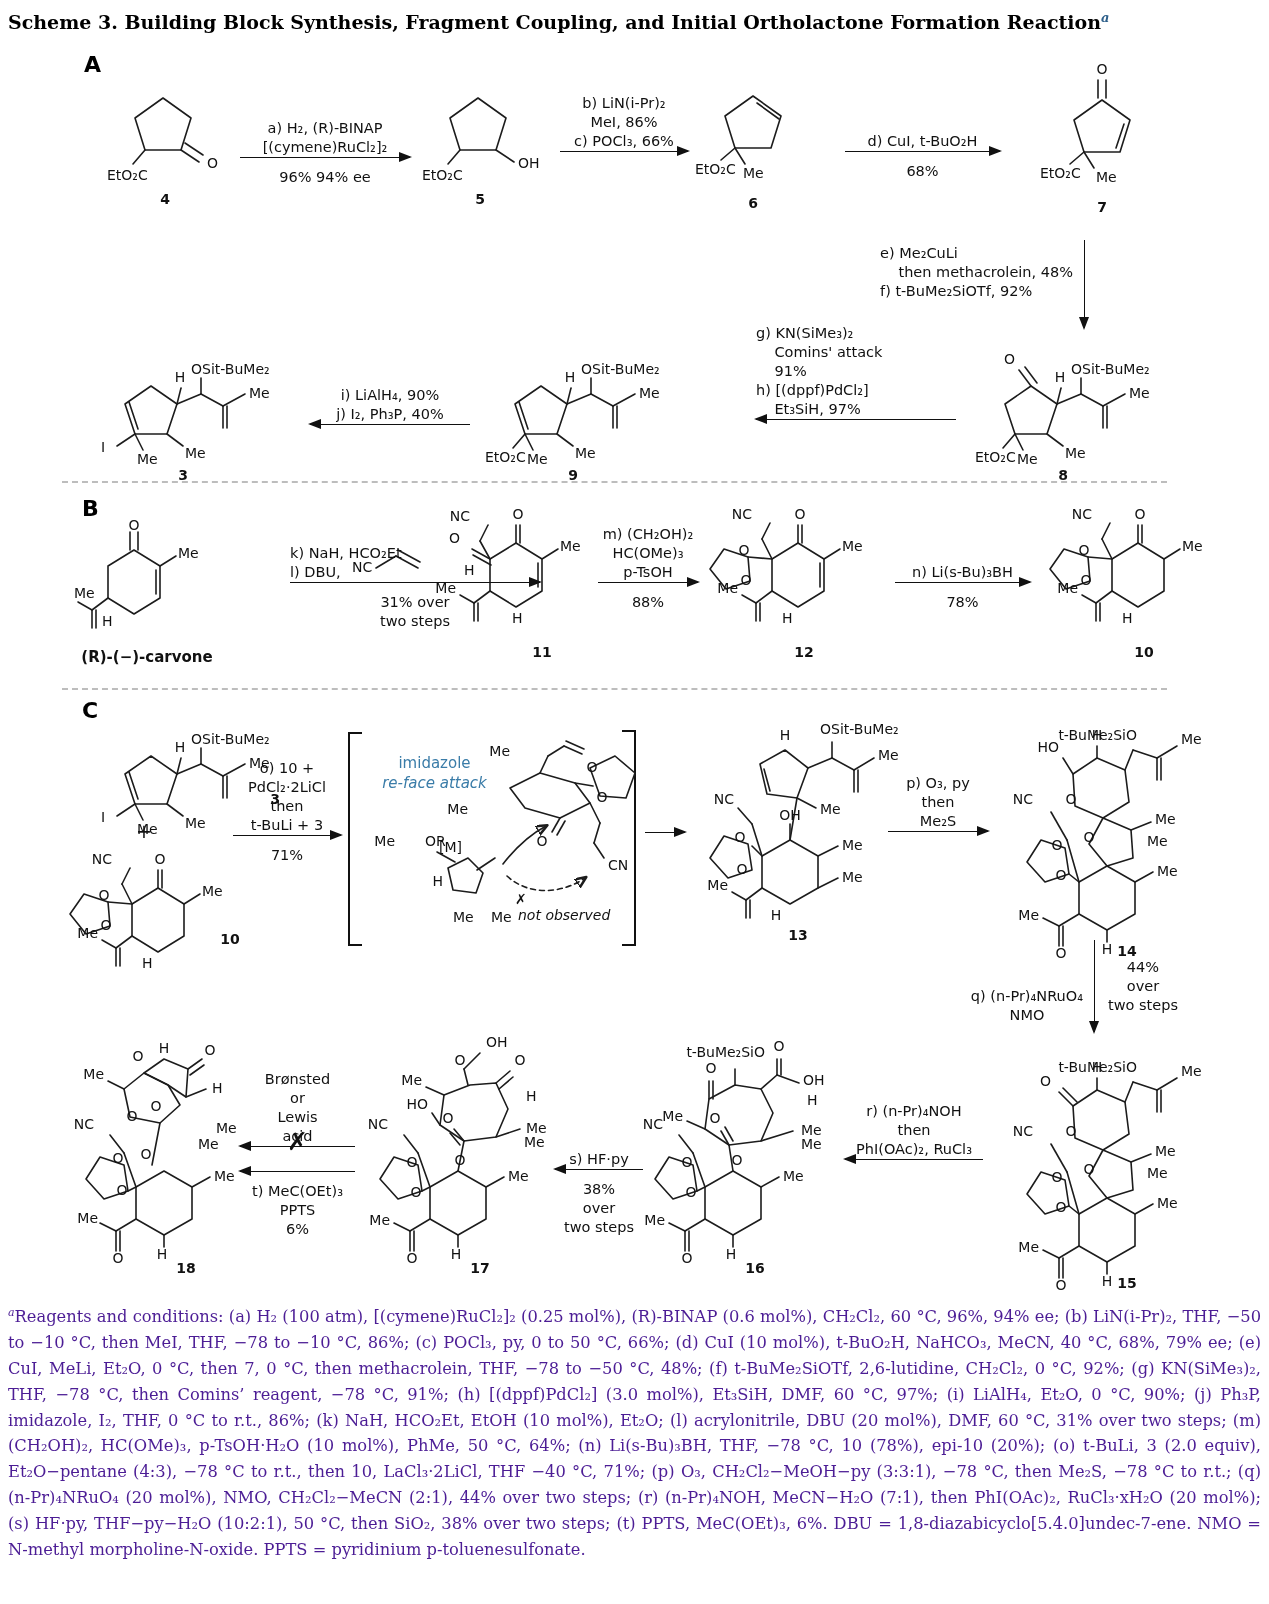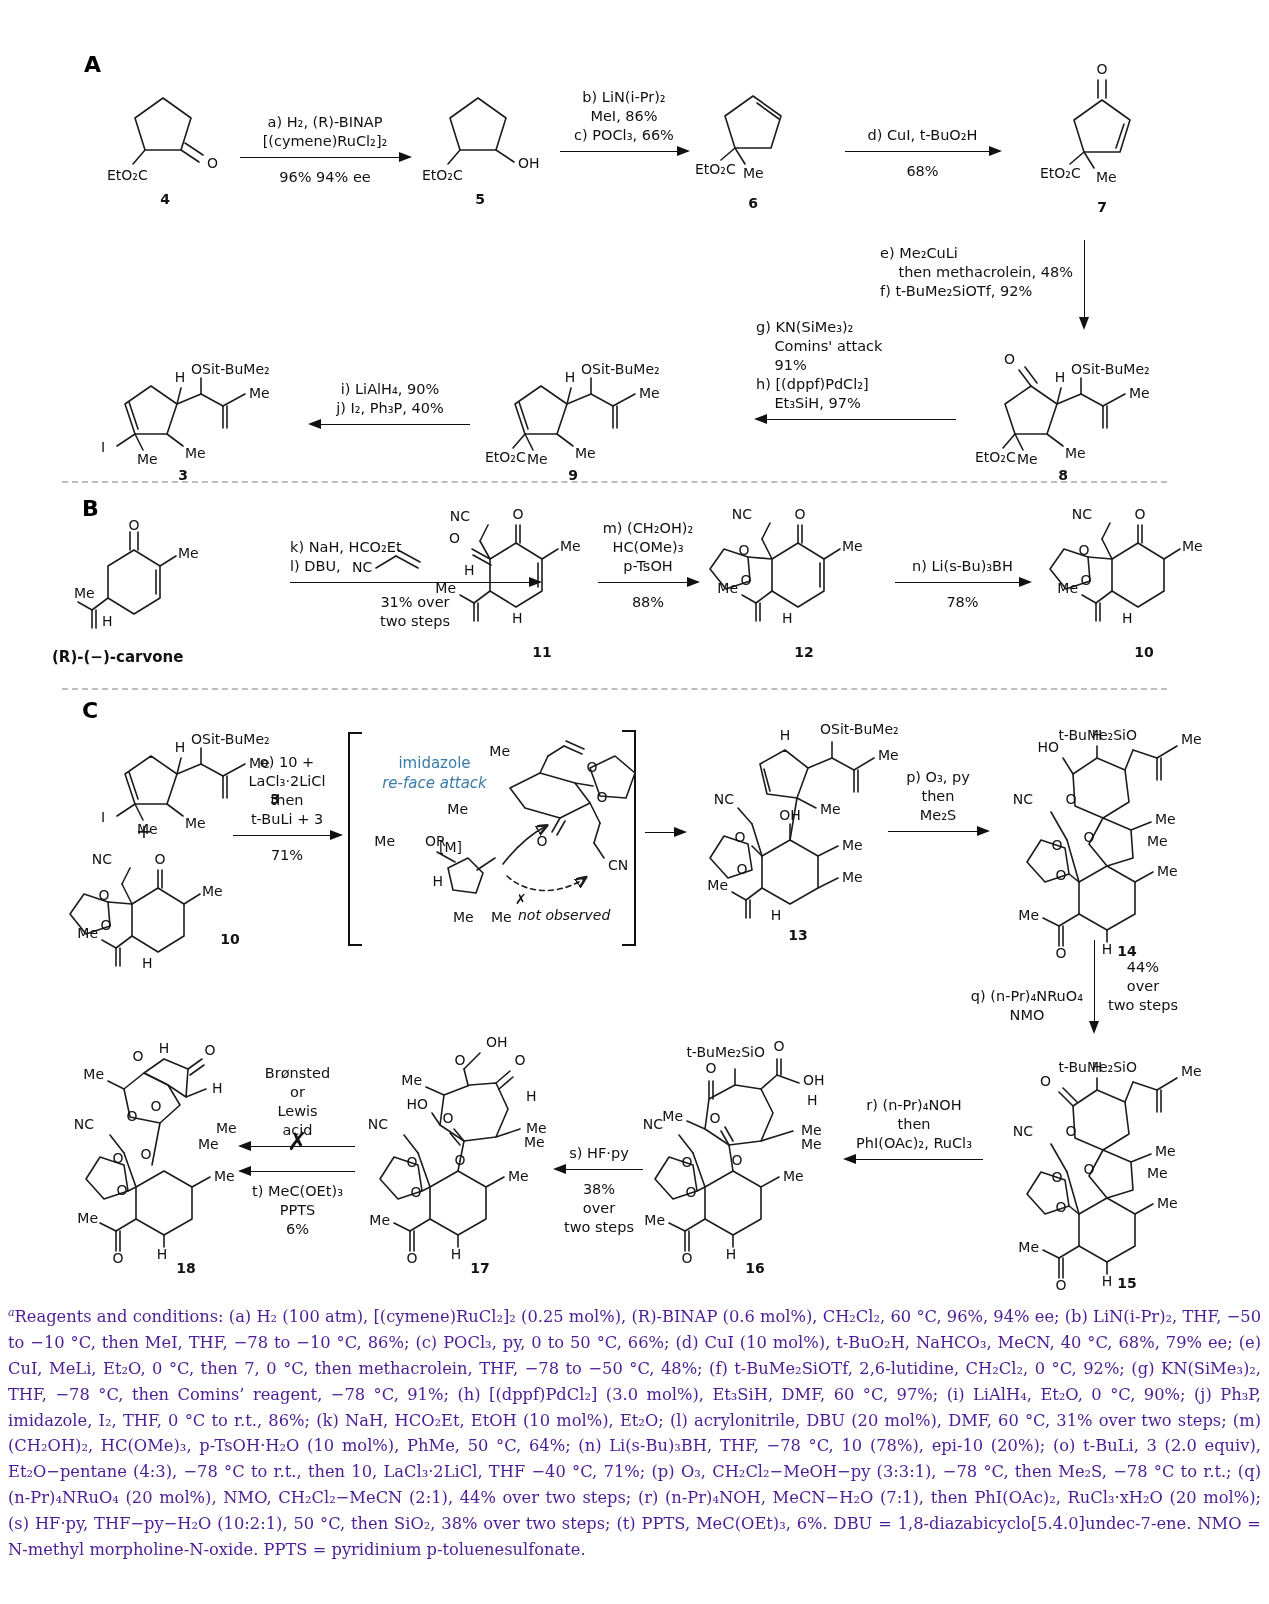--- a/index.html
+++ b/index.html
@@ -13,43 +13,44 @@
   .mol svg{overflow:visible;display:block;}
   .mol svg polygon,.mol svg line,.mol svg path{stroke:#1c1c1c;stroke-width:1.6;fill:none;stroke-linecap:round;stroke-linejoin:round;}
   .mol svg text{fill:#111;font-size:14px;font-family:"DejaVu Sans",sans-serif;}
   .arrow{position:absolute;font-size:14.5px;line-height:19px;}
   .arrow .ar-line{position:absolute;}
   .arrow.right .ar-line,.arrow.left .ar-line{left:0;right:0;top:-1px;border-top:1.8px solid #111;}
   .arrow.right .ar-head{position:absolute;right:-2px;top:-6.5px;width:0;height:0;border-left:13px solid #111;border-top:5.5px solid transparent;border-bottom:5.5px solid transparent;}
   .arrow.left .ar-head{position:absolute;left:-2px;top:-6.5px;width:0;height:0;border-right:13px solid #111;border-top:5.5px solid transparent;border-bottom:5.5px solid transparent;}
   .arrow.down .ar-line{top:0;bottom:0;left:-1px;border-left:1.8px solid #111;}
   .arrow.down .ar-head{position:absolute;bottom:-2px;left:-6.5px;width:0;height:0;border-top:13px solid #111;border-left:5.5px solid transparent;border-right:5.5px solid transparent;}
-  .arrow .ar-above{position:absolute;bottom:7px;left:50%;transform:translateX(-50%);text-align:center;white-space:pre;}
+  .arrow .ar-above{position:absolute;bottom:1px;left:50%;transform:translateX(-50%);text-align:center;white-space:pre;}
   .arrow .ar-above.al{left:0;transform:none;text-align:left;}
   .arrow .ar-below{position:absolute;top:10px;left:50%;transform:translateX(-50%);text-align:center;white-space:pre;}
   .arrow .ar-left{position:absolute;right:12px;text-align:left;white-space:pre;}
   .arrow .ar-left.mid{top:50%;transform:translateY(-50%);text-align:center;margin-top:20px;}
   .arrow .ar-left.topp{top:4px;}
   .arrow .ar-right{position:absolute;left:13px;top:50%;transform:translateY(-50%);text-align:center;white-space:pre;}
   .arrow .ar-x{position:absolute;left:50%;top:-15px;transform:translateX(-50%);font-weight:bold;font-size:25px;color:#111;}
   .bracket{position:absolute;width:12px;}
   .bracket.open{border-left:2.6px solid #111;border-top:2.6px solid #111;border-bottom:2.6px solid #111;}
   .bracket.close{border-right:2.6px solid #111;border-top:2.6px solid #111;border-bottom:2.6px solid #111;}
   .bluenote{position:absolute;color:#3a7ca8;font-size:15px;text-align:center;line-height:20px;}
   .bluenote .l2{font-style:italic;}
   .plus{position:absolute;font-size:19px;font-weight:400;}
-  .caption{position:absolute;font-weight:bold;font-size:15px;}
+  .caption{position:absolute;font-weight:bold;font-size:15px;text-align:center;}
   .footnote{position:absolute;left:8px;top:1300px;width:1253px;font-family:"DejaVu Serif",serif;font-size:16.3px;line-height:25.8px;text-align:justify;color:#4c1d95;}
   .footnote sup{font-style:italic;font-size:11px;}
 </style>
 </head>
 <body>
 
 <div class="scheme">
 
+  <div class="title"><span>Scheme 3. Building Block Synthesis, Fragment Coupling, and Initial Ortholactone Formation Reaction</span><sup>a</sup></div>
 
   <div class="plabel" style="left:84px;top:52px">A</div>
   <div class="plabel" style="left:82px;top:496px">B</div>
   <div class="plabel" style="left:82px;top:698px">C</div>
 
   <div class="sep" style="top:481px"></div>
   <div class="sep" style="top:688px"></div>
 
   <div class="mol" style="left:105px;top:82px">
       <svg viewBox="0 0 125 130" width="125" height="130">
@@ -664,21 +665,21 @@
       <div class="ar-line"></div>
       <div class="ar-head"></div>
     </div>
   <div class="arrow right" style="left: 895px; top: 583px; width: 135px; height: 0px;">
       <div class="ar-above"><div>n) Li(s-Bu)₃BH</div></div>
       <div class="ar-below"><div>78%</div></div>
       <div class="ar-line"></div>
       <div class="ar-head"></div>
     </div>
   <div class="arrow right" style="left: 233px; top: 836px; width: 108px; height: 0px;">
-      <div class="ar-above"><div>o) 10 +</div><div>LaCl₃·2LiCl</div><div>then</div><div>t-BuLi + 3</div></div>
+      <div class="ar-above"><div>o) 10 +</div><div>PdCl₂·2LiCl</div><div>then</div><div>t-BuLi + 3</div></div>
       <div class="ar-below"><div>71%</div></div>
       <div class="ar-line"></div>
       <div class="ar-head"></div>
     </div>
   <div class="arrow right" style="left: 645px; top: 833px; width: 40px; height: 0px;">
       <div class="ar-line"></div>
       <div class="ar-head"></div>
     </div>
   <div class="arrow right" style="left: 888px; top: 832px; width: 100px; height: 0px;">
       <div class="ar-above"><div>p) O₃, py</div><div>then</div><div>Me₂S</div></div>

